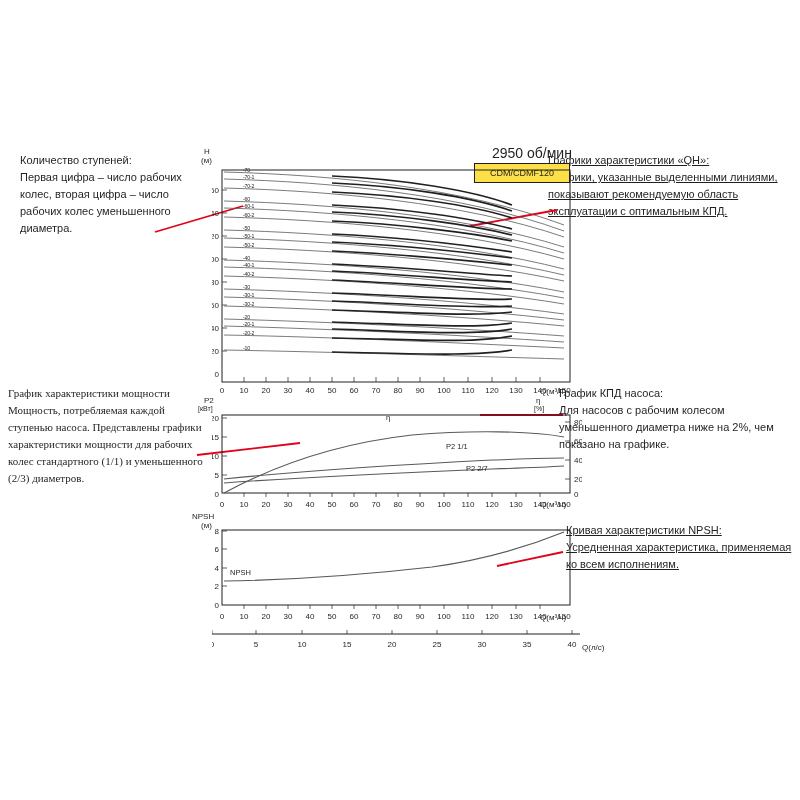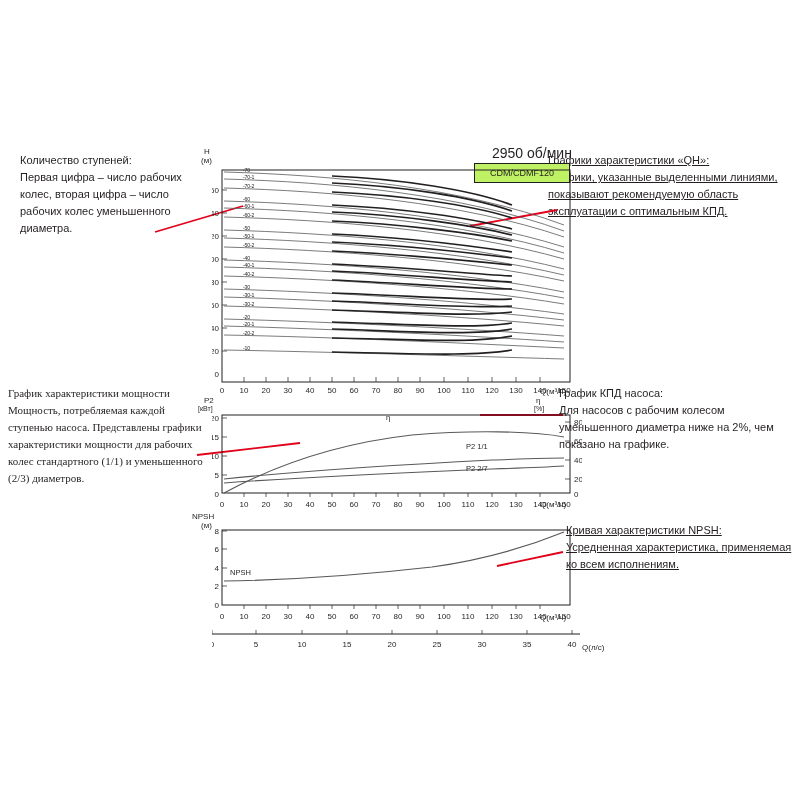--- a/index.html
+++ b/index.html
@@ -12,21 +12,21 @@
   .annot.a1{left:20px;top:152px;width:185px;}
   .annot.a2{left:548px;top:152px;width:240px;text-decoration:underline;}
   .annot.a3{left:8px;top:385px;width:200px;font-family:Liberation Serif, serif;}
   .annot.a4{left:559px;top:385px;width:230px;}
   .annot.a5{left:566px;top:522px;width:230px;text-decoration:underline;}
 
   .axis-lbl{position:absolute;font-size:8px;color:#231f20;white-space:nowrap;}
   .axis-lbl.small{font-size:7px;}
   .curve-lbl{position:absolute;font-size:5.2px;color:#231f20;white-space:nowrap;letter-spacing:-0.2px;}
   .inner-lbl{position:absolute;font-size:7.5px;color:#231f20;white-space:nowrap;}
-  .titlebox{position:absolute;border:1px solid #231f20;background:#bef264;font-size:9px;
+  .titlebox{position:absolute;border:1px solid #231f20;background:#fde047;font-size:9px;
             display:flex;align-items:center;justify-content:center;box-sizing:border-box;}
   .plain-title{position:absolute;font-size:14px;color:#231f20;white-space:nowrap;}
   svg{display:block;}
 </style>
 </head>
 <body>
 
 <div class="annot a1">
   <span style="white-space:pre-line">Количество ступеней:
 Первая цифра – число рабочих колес, вторая цифра – число рабочих колес уменьшенного диаметра.</span>
@@ -258,21 +258,21 @@
   </g>
 
   <path d="M12,81 C60,55 120,32 200,23 C260,18 320,19 352,25" fill="none" stroke="#58595b" stroke-width="1.1"></path>
 
   <path d="M12,67 C80,60 180,53 280,48 C310,47 335,46 352,46" fill="none" stroke="#58595b" stroke-width="1.1"></path>
 
   <path d="M12,71 C80,66 180,61 280,57 C310,56 335,55 352,54" fill="none" stroke="#58595b" stroke-width="1.1"></path>
 </svg>
 
 <div class="inner-lbl" style="left:386px;top:413px">η</div>
-<div class="inner-lbl" style="left:466px;top:442px">P2 1/1</div>
+<div class="inner-lbl" style="left:446px;top:442px">P2 1/1</div>
 <div class="inner-lbl" style="left:466px;top:464px">P2 2/7</div>
 <div class="axis-lbl" style="left:540px;top:500px">Q(м³/ч)</div>
 
 <div class="axis-lbl" style="left:192px;top:512px">NPSH</div>
 <div class="axis-lbl" style="left:201px;top:521px">(м)</div>
 
 <svg width="370" height="125" style="position:absolute;left:212px;top:527px">
   <rect x="10" y="3" width="348" height="75" fill="none" stroke="#231f20" stroke-width="1"></rect>
   <g font-size="8" fill="#231f20" font-family="Liberation Sans, sans-serif">
     <text x="7" y="7" text-anchor="end">8</text>

